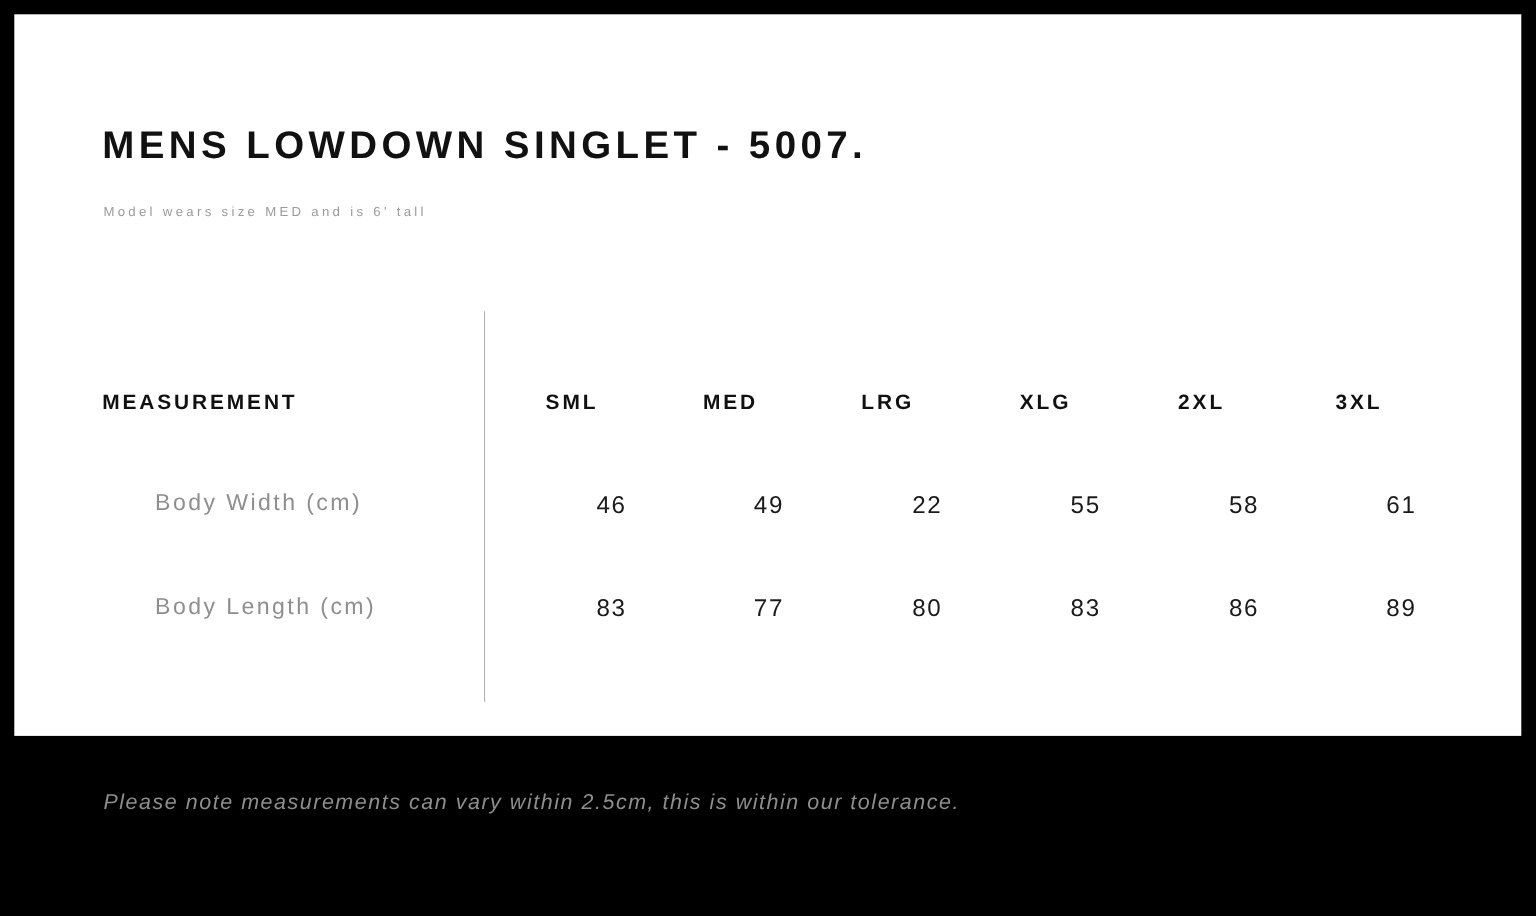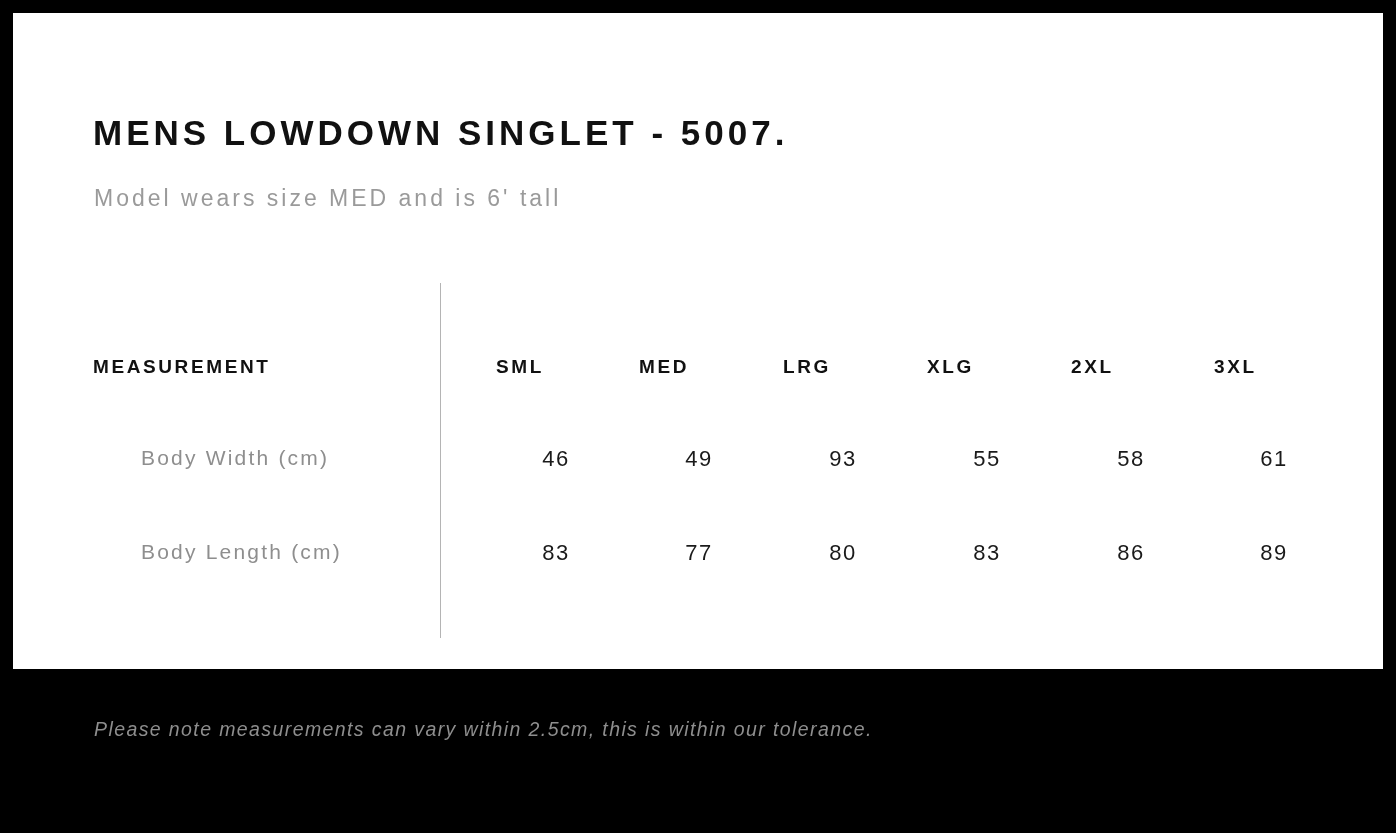--- a/index.html
+++ b/index.html
@@ -30,21 +30,21 @@
     font-weight: bold;
     letter-spacing: 4.0px;
     color: #111111;
     white-space: nowrap;
     line-height: 1.1;
   }
   .page-subtitle {
     position: absolute;
     left: 81px;
     top: 172px;
-    font-size: 23px;
+    font-size: 12px;
     font-weight: normal;
     letter-spacing: 3.0px;
     color: #9a9a9a;
     white-space: nowrap;
   }
   .divider {
     position: absolute;
     left: 427px;
     top: 270px;
     width: 1px;
@@ -131,21 +131,21 @@
     <div class="head-size" style="left:543px">SML</div>
     <div class="head-size" style="left:686px">MED</div>
     <div class="head-size" style="left:830px">LRG</div>
     <div class="head-size" style="left:974px">XLG</div>
     <div class="head-size" style="left:1118px">2XL</div>
     <div class="head-size" style="left:1261px">3XL</div>
 
     <div class="row-label row1">Body Width (cm)</div>
     <div class="cell row1" style="left:543px">46</div>
     <div class="cell row1" style="left:686px">49</div>
-    <div class="cell row1" style="left:830px">93</div>
+    <div class="cell row1" style="left:830px">22</div>
     <div class="cell row1" style="left:974px">55</div>
     <div class="cell row1" style="left:1118px">58</div>
     <div class="cell row1" style="left:1261px">61</div>
 
     <div class="row-label row2">Body Length (cm)</div>
     <div class="cell row2" style="left:543px">83</div>
     <div class="cell row2" style="left:686px">77</div>
     <div class="cell row2" style="left:830px">80</div>
     <div class="cell row2" style="left:974px">83</div>
     <div class="cell row2" style="left:1118px">86</div>

